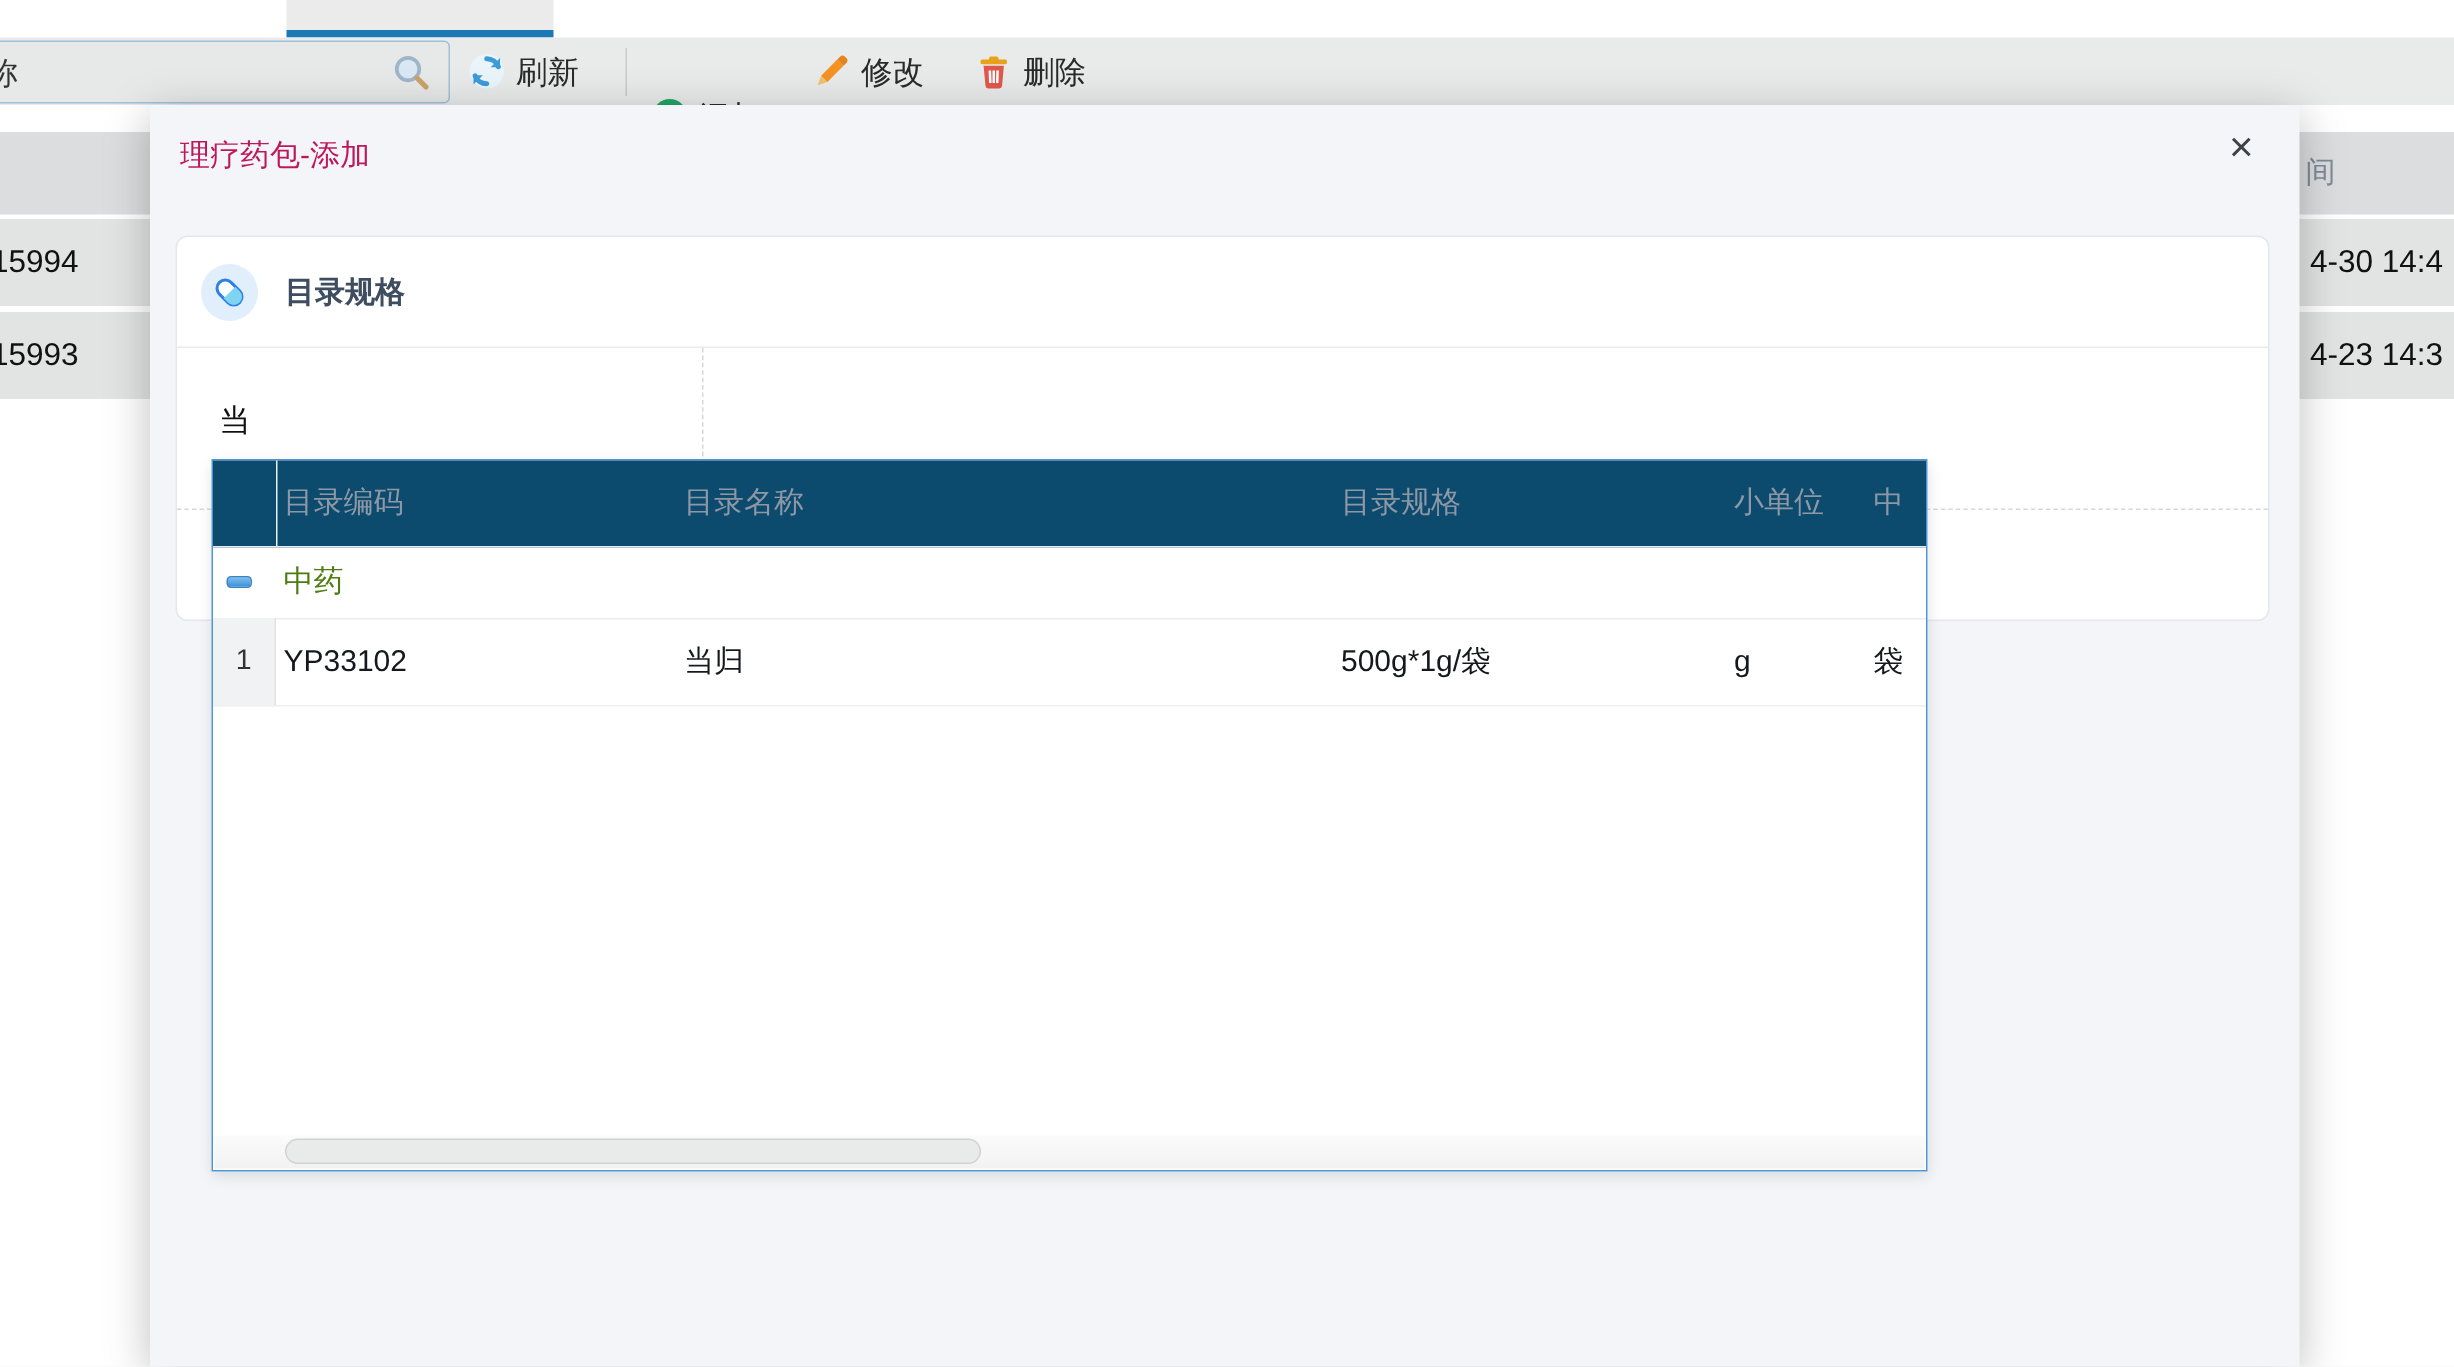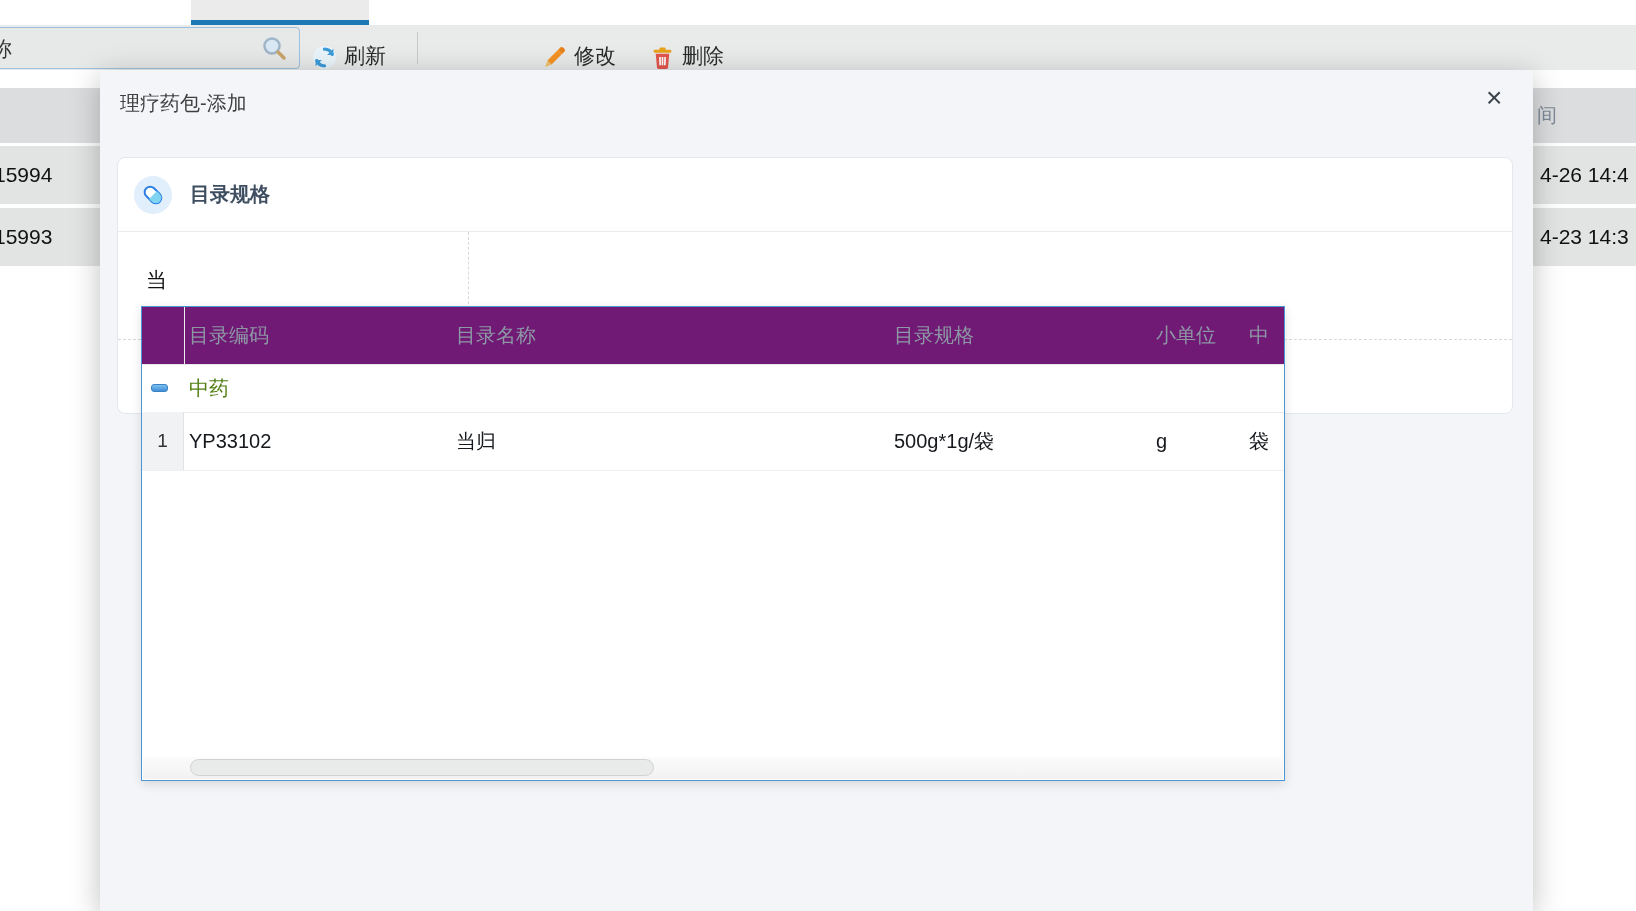--- a/index.html
+++ b/index.html
@@ -12,55 +12,55 @@
   .tab{left:191px;top:0;width:178px;height:20px;background:#ebebeb;}
   .tab-underline{left:191px;top:20px;width:178px;height:5px;background:#1c79b5;}
 
   
   .toolbar{left:0;top:25px;width:1636px;height:45px;background:#e9eaea;}
   .search-box{left:-20px;top:2px;width:318px;height:40px;background:#e7e8e8;
               border:1px solid #9dc0dd;border-radius:4px;overflow:hidden;}
   .search-text{position:absolute;left:10px;top:7px;font-size:21px;color:#333;}
   .search-ico{position:absolute;right:12px;top:7px;width:26px;height:26px;}
   .tb-divider{left:417px;top:7px;width:1px;height:32px;background:#c9c9c9;}
-  .tb-btn{top:0;height:45px;display:flex;align-items:flex-end;gap:7px;cursor:pointer;}
+  .tb-btn{top:0;height:45px;display:flex;align-items:center;gap:7px;cursor:pointer;}
   .tb-btn .lbl{font-size:21px;color:#2a2a2a;}
   .tb-ico{width:25px;height:25px;display:block;}
   .btn-refresh{left:312px;} .btn-add{left:434px;margin-top:30px;} .btn-edit{left:542px;} .btn-del{left:650px;}
 
   
   .band-header{left:0;top:88px;width:1636px;height:55px;background:#dcddde;}
   .band-row1{left:0;top:146px;width:1636px;height:58px;background:#e2e3e3;}
   .band-row2{left:0;top:208px;width:1636px;height:58px;background:#e2e3e3;}
   .bg-num{font-size:21px;color:#111;line-height:58px;}
   .bg-time{font-size:21px;color:#111;line-height:58px;white-space:nowrap;}
   .bg-colhdr{font-size:20px;color:#7e8a99;line-height:55px;}
 
   
   .modal{left:100px;top:70px;width:1433px;height:841px;background:#f3f5f9;
          box-shadow:0 6px 28px rgba(0,0,0,.25);z-index:10;}
-  .modal-title{left:20px;top:20px;font-size:20px;color:#404040;}
+  .modal-title{left:20px;top:20px;font-size:20px;color:#be185d;}
   .modal-close{left:1386px;top:14px;font-size:28px;color:#3c424a;line-height:28px;cursor:pointer;}
 
   
   .card{left:17px;top:87px;width:1394px;height:255px;background:#fff;
         border:1px solid #e4e7ed;border-radius:8px;}
   .card-header{position:absolute;left:0;top:0;right:0;height:74px;display:flex;
                align-items:center;padding-left:16px;border-bottom:1px solid #ebebeb;box-sizing:border-box;}
   .pill-badge{width:38px;height:38px;border-radius:50%;background:#e1eefc;display:flex;
               align-items:center;justify-content:center;margin-right:18px;}
   .card-title{font-size:20px;font-weight:bold;color:#3e4e60;}
   .dash-v{position:absolute;left:350px;top:74px;bottom:0;width:0;border-left:1px dashed #d8d8d8;}
   .dash-h{position:absolute;left:0;right:0;top:181px;height:0;border-top:1px dashed #d8d8d8;}
   .typed-cell{position:absolute;left:28px;top:108px;font-size:21px;color:#111;}
 
   
   .dropdown{left:141px;top:306px;width:1144px;height:475px;background:#fff;
             border:1px solid #4c96d5;z-index:30;box-shadow:0 3px 10px rgba(0,0,0,.12);box-sizing:border-box;}
-  .dd-header{position:absolute;left:0;top:0;right:0;height:57px;background:#701a75;
+  .dd-header{position:absolute;left:0;top:0;right:0;height:57px;background:#0c4a6e;
              border-bottom:1px solid #e8eaed;}
   .dd-header .numsep{position:absolute;left:42px;top:0;height:57px;border-right:1px solid #ebedf0;}
   .dd-h{position:absolute;top:0;line-height:57px;font-size:20px;color:#8d97a5;white-space:nowrap;}
   .c-code{left:47px;} .c-name{left:274px;margin-left:40px;} .c-spec{left:752px;} .c-small{left:1014px;} .c-mid{left:1107px;}
   .dd-group{position:absolute;left:0;top:57px;right:0;height:48px;border-bottom:1px solid #e9ebee;}
   .collapse-ico{position:absolute;left:9px;top:20px;width:17px;height:8px;border-radius:3px;
                 background:linear-gradient(#7cc0f0,#3f8fd6);border:1px solid #3a82c4;box-sizing:border-box;}
   .dd-group .grp{position:absolute;left:47px;line-height:48px;font-size:20px;color:#4d7c0f;}
   .dd-row{position:absolute;left:0;top:105px;right:0;height:58px;border-bottom:1px solid #efefef;}
   .dd-numcell{position:absolute;left:0;top:0;width:42px;height:58px;background:#f1f2f4;
@@ -129,21 +129,21 @@
     </svg>
     <span class="lbl">删除</span>
   </div>
 </div>
 
 <div class="abs band-header">
   <span class="abs bg-colhdr" style="left:1537px;">间</span>
 </div>
 <div class="abs band-row1">
   <span class="abs bg-num" style="left:-6px;">15994</span>
-  <span class="abs bg-time" style="left:1540px;">4-26 14:4</span>
+  <span class="abs bg-time" style="left:1540px;">4-30 14:4</span>
 </div>
 <div class="abs band-row2">
   <span class="abs bg-num" style="left:-6px;">15993</span>
   <span class="abs bg-time" style="left:1540px;text-align:center;">4-23 14:3</span>
 </div>
 
 <div class="abs modal">
   <div class="abs modal-title">理疗药包-添加</div>
   <div class="abs modal-close">×</div>
 

